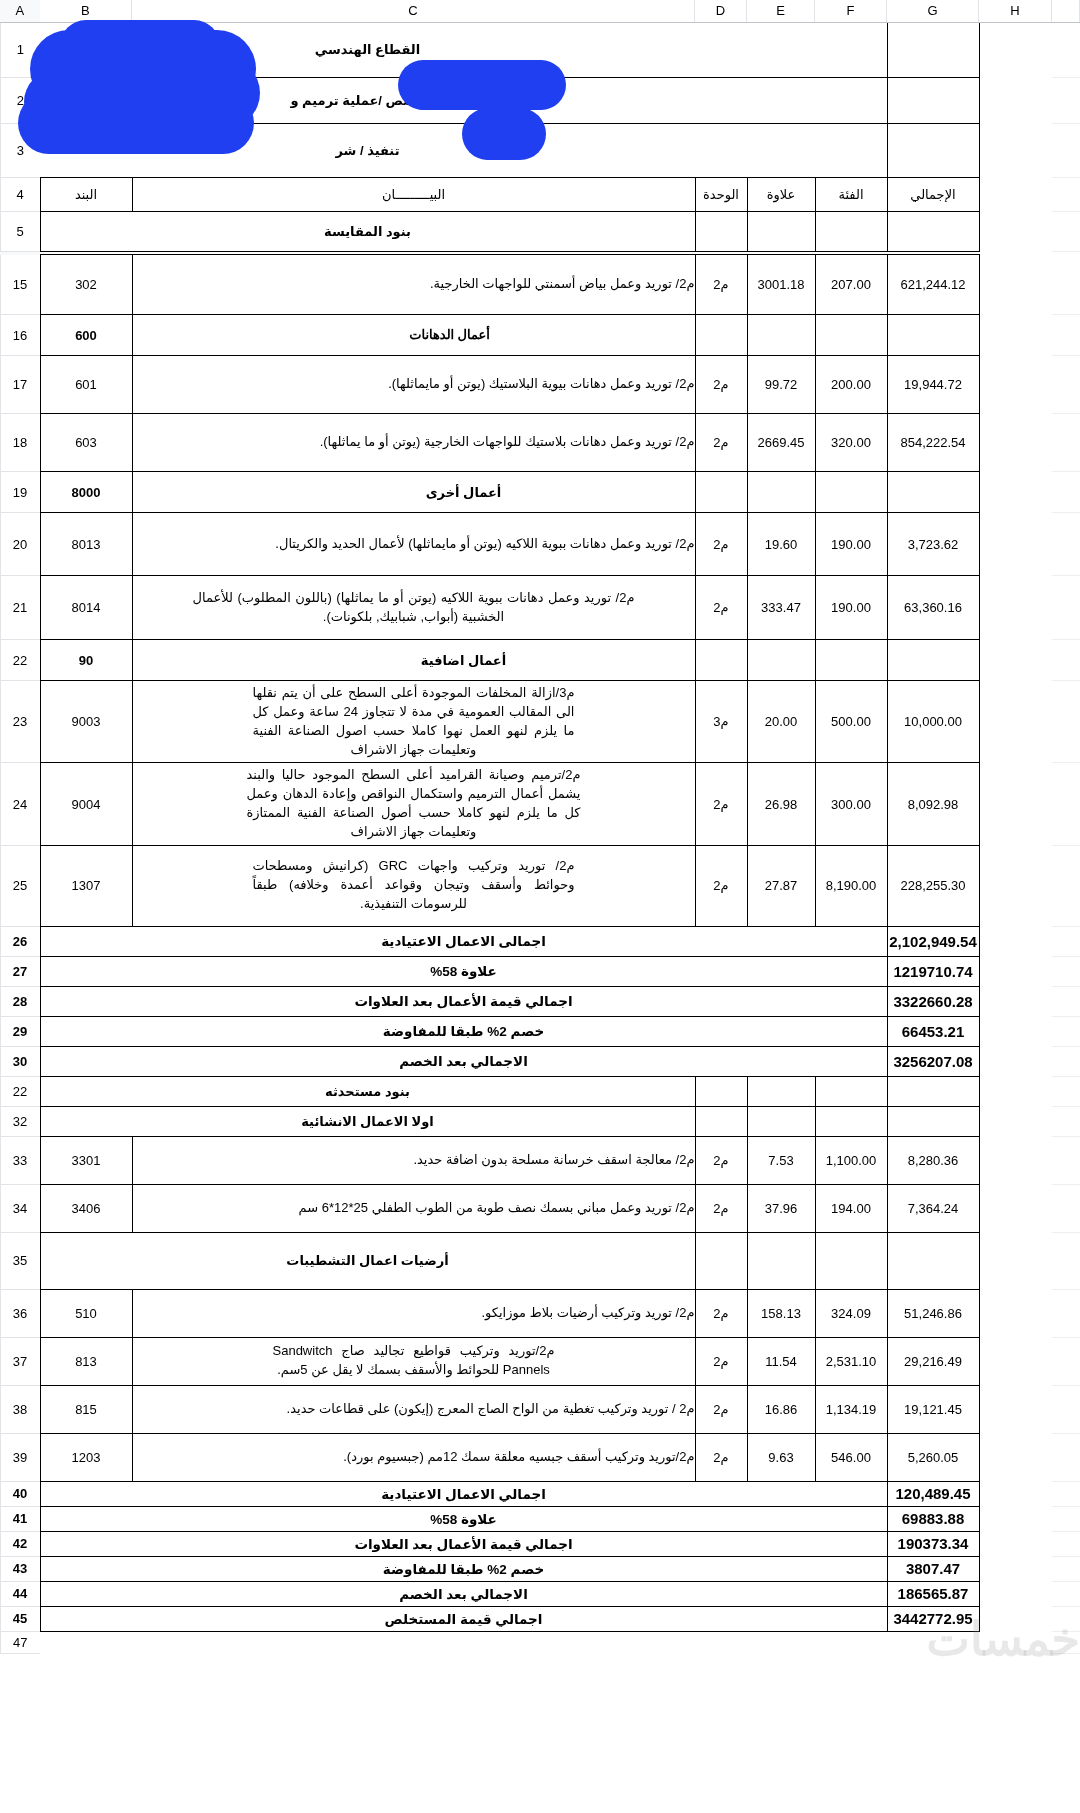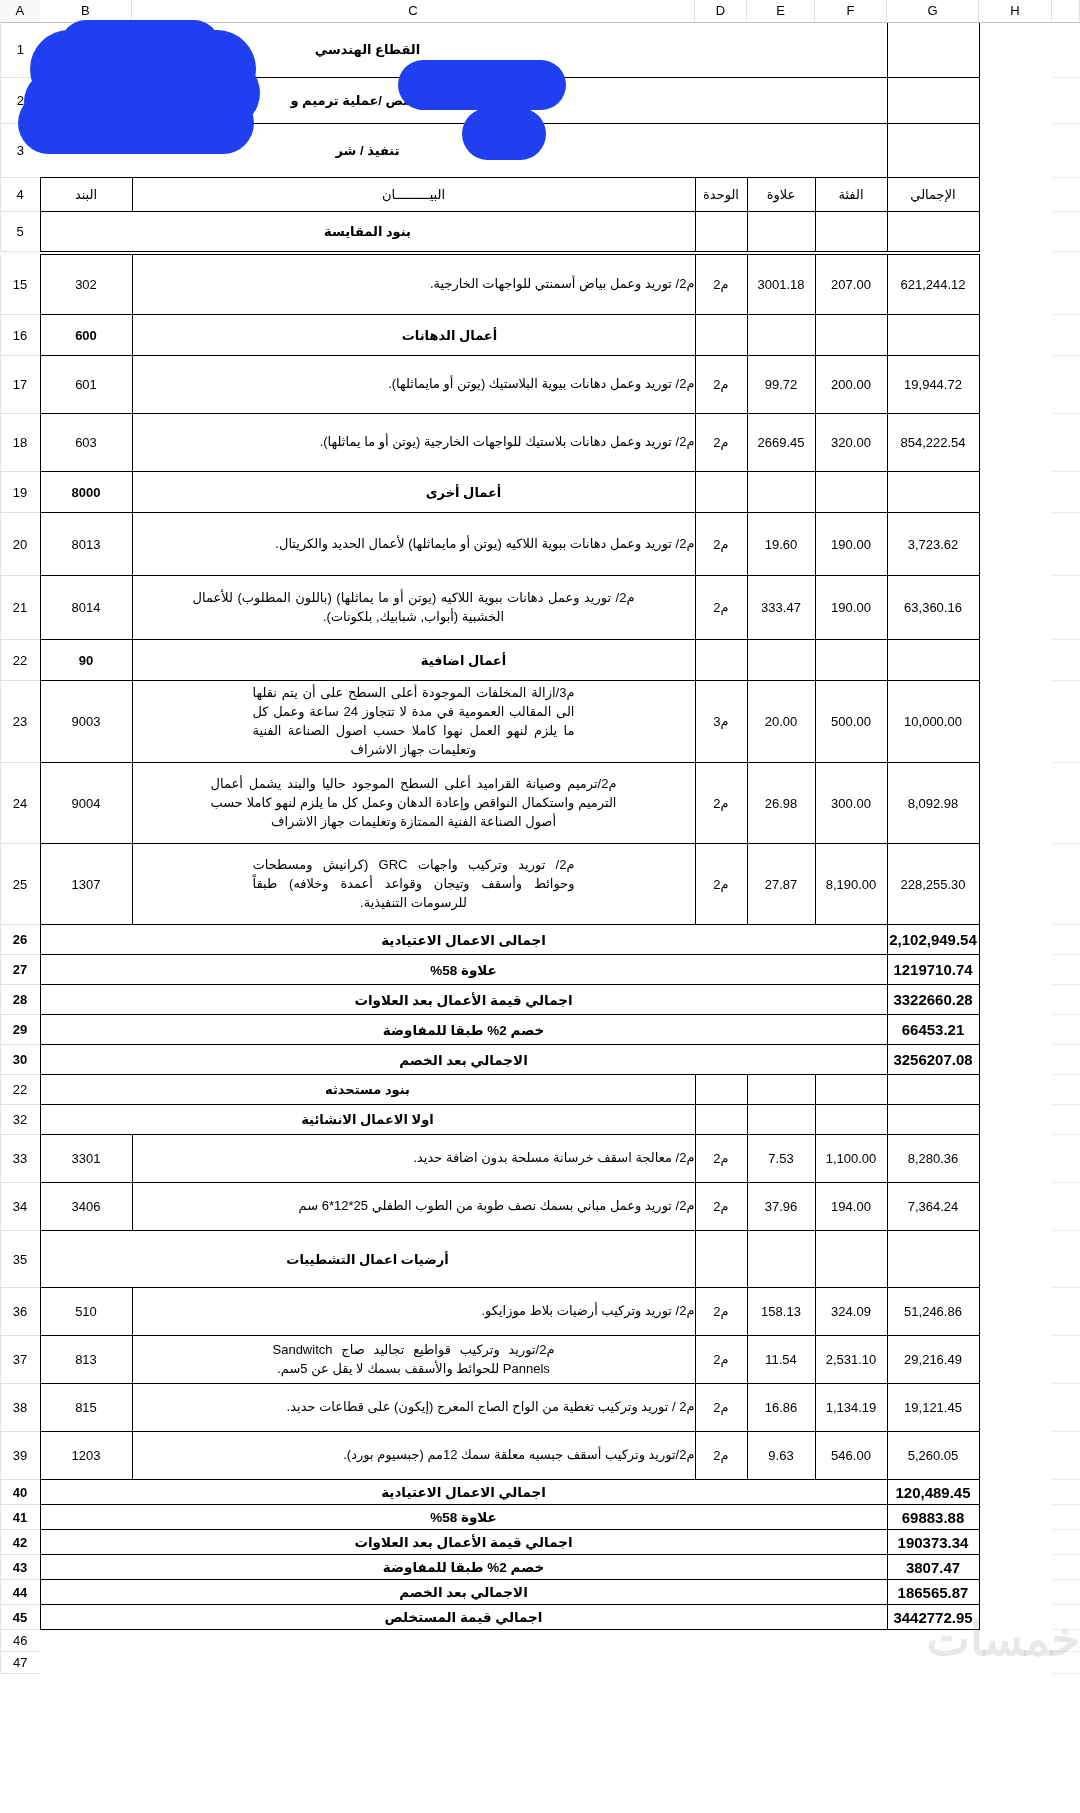--- a/index.html
+++ b/index.html
@@ -263,21 +263,21 @@
       <td class="rn">15</td>
     </tr>
 
     <tr style="height:41px">
       <td class="gut"></td>
       <td class="nb"></td>
       <td class="bx grayhdr"></td>
       <td class="bx grayhdr"></td>
       <td class="bx grayhdr"></td>
       <td class="bx grayhdr"></td>
-      <td class="bx grayhdr sectlbl" style="padding-left:72px;">أعمال الدهانات</td>
+      <td class="bx grayhdr sectlbl" style="padding-left:72px;font-family:Liberation Serif, serif;">أعمال الدهانات</td>
       <td class="bx grayhdr bnd" style="font-weight:bold">600</td>
       <td class="rn">16</td>
     </tr>
 
     <tr style="height:58px">
       <td class="gut"></td>
       <td class="nb"></td>
       <td class="bx num">19,944.72</td>
       <td class="bx num">200.00</td>
       <td class="bx num">99.72</td>
@@ -359,21 +359,21 @@
       <td class="rn">23</td>
     </tr>
 
     <tr style="height:81px">
       <td class="gut"></td>
       <td class="nb"></td>
       <td class="bx num">8,092.98</td>
       <td class="bx num">300.00</td>
       <td class="bx num">26.98</td>
       <td class="bx unit">م2</td>
-      <td class="bx desc j" style="padding:3px 78px;margin-top:28px;">م2/ترميم وصيانة القراميد أعلى السطح الموجود حاليا والبند يشمل أعمال الترميم واستكمال النواقص وإعادة الدهان وعمل كل ما يلزم لنهو كاملا حسب أصول الصناعة الفنية الممتازة وتعليمات جهاز الاشراف</td>
+      <td class="bx desc j" style="padding:3px 114px;margin-top:28px;">م2/ترميم وصيانة القراميد أعلى السطح الموجود حاليا والبند يشمل أعمال الترميم واستكمال النواقص وإعادة الدهان وعمل كل ما يلزم لنهو كاملا حسب أصول الصناعة الفنية الممتازة وتعليمات جهاز الاشراف</td>
       <td class="bx bnd">9004</td>
       <td class="rn">24</td>
     </tr>
 
     <tr style="height:81px">
       <td class="gut"></td>
       <td class="nb"></td>
       <td class="bx num">228,255.30</td>
       <td class="bx num">8,190.00</td>
       <td class="bx num">27.87</td>
@@ -560,31 +560,20 @@
       <td class="rn">44</td>
     </tr>
     <tr class="sumrow" style="height:25px">
       <td class="gut"></td>
       <td class="nb" style="background:#fff"></td>
       <td class="bx val">3442772.95</td>
       <td class="bx lbl" colspan="5">اجمالي قيمة المستخلص</td>
       <td class="rn">45</td>
     </tr>
 
-    <tr style="height:22px">
-      <td class="gut"></td>
-      <td class="nb"></td>
-      <td class="nb"></td>
-      <td class="nb"></td>
-      <td class="nb"></td>
-      <td class="nb"></td>
-      <td class="nb"></td>
-      <td class="nb"></td>
-      <td class="rn">46</td>
-    </tr>
 
     <tr style="height:22px">
       <td class="gut"></td>
       <td class="nb"></td>
       <td class="nb"></td>
       <td class="nb"></td>
       <td class="nb"></td>
       <td class="nb"></td>
       <td class="nb"></td>
       <td class="nb"></td>

